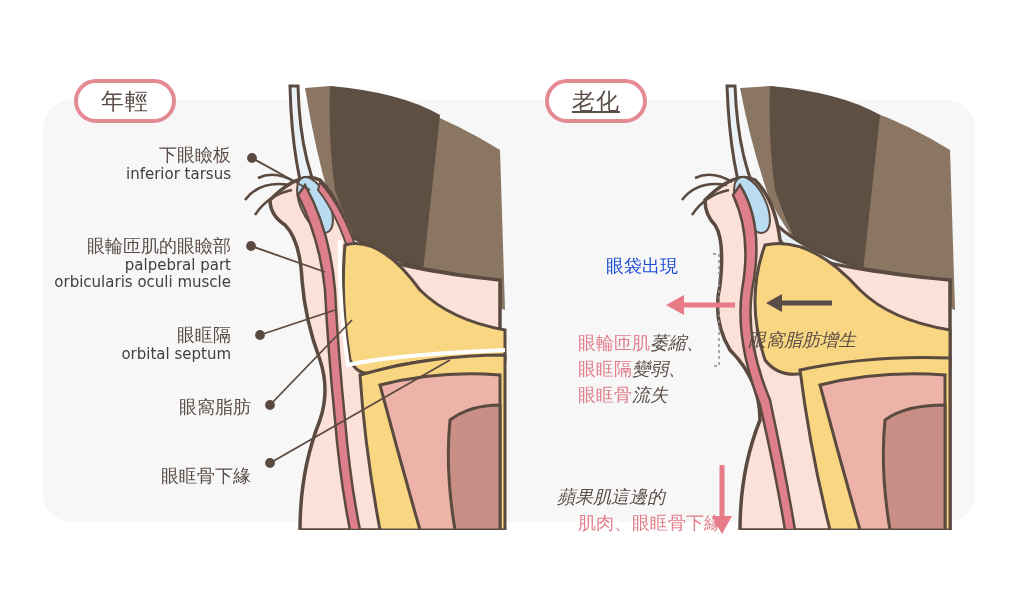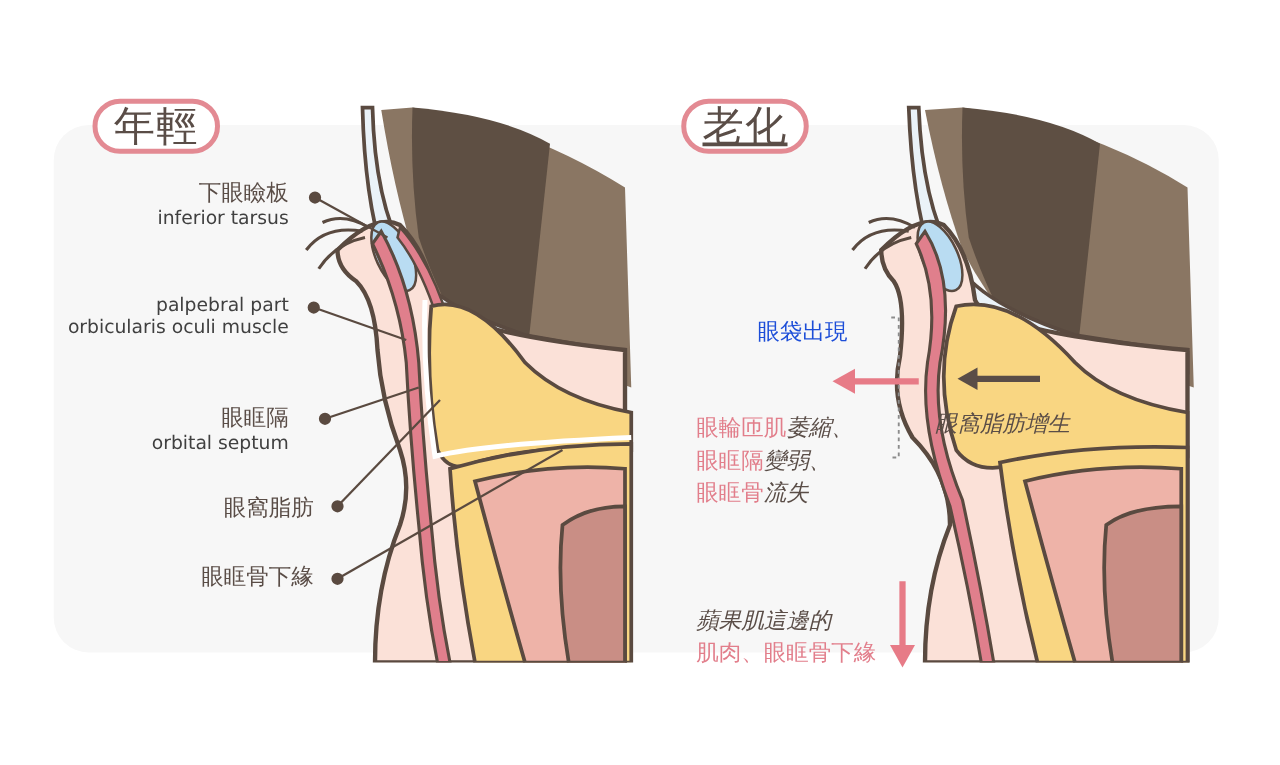--- a/index.html
+++ b/index.html
@@ -1,23 +1,23 @@
 <!DOCTYPE html>
 <html><head>
 <meta charset="utf-8">
 <style>
   html,body{margin:0;padding:0;background:#ffffff;}
   body{width:1024px;height:612px;position:relative;overflow:hidden;font-family:"DejaVu Sans","Liberation Sans",sans-serif;color:#5a4d47;}
   .panel{position:absolute;left:43px;top:100px;width:932px;height:422px;background:#f7f7f7;border-radius:28px;}
-  .pill{position:absolute;height:44px;border:4px solid #e38a93;border-radius:26px;background:#fff;box-sizing:border-box;display:flex;align-items:center;justify-content:center;font-size:33px;color:#5a4d47;letter-spacing:1px;}
+  .pill{position:absolute;height:44px;border:4px solid #e38a93;border-radius:26px;background:#fff;box-sizing:border-box;display:flex;align-items:center;justify-content:center;font-size:23px;color:#5a4d47;letter-spacing:1px;}
   .art{position:absolute;left:0;top:0;}
   .lbl{position:absolute;text-align:right;color:#5a4d47;line-height:1.15;}
   .zh{font-size:18px;}
   .en{font-size:15px;color:#404040;}
-  .pink{color:#e27e8b;}
+  .pink{color:#e27e8b;margin-left:21px;}
   .grey{color:#1d4ed8;}
   .dark{color:#5a4d47;font-style:italic;}
   .txt-left{text-align:left;}
 </style>
 </head>
 <body>
 
 <div class="panel"></div>
 
 <svg class="art" width="1024" height="612" viewBox="0 0 1024 612">
@@ -109,31 +109,32 @@
 </div>
 <div class="pill" style="left:545px;top:79px;width:102px;text-decoration:underline;">
   <span>老化</span>
 </div>
 
 <div class="lbl" style="right:793px;top:145px;">
   <div class="zh">下眼瞼板</div>
   <div class="en">inferior tarsus</div>
 </div>
 <div class="lbl" style="right:793px;top:236px;">
+  <div class="zh">眼輪匝肌的眼瞼部</div>
   <div class="en">palpebral part</div>
   <div class="en">orbicularis oculi muscle</div>
 </div>
 <div class="lbl" style="right:793px;top:325px;">
   <div class="zh">眼眶隔</div>
   <div class="en">orbital septum</div>
 </div>
 <div class="lbl" style="right:773px;top:397px;">
   <div class="zh">眼窩脂肪</div>
 </div>
-<div class="lbl" style="right:773px;top:452px;">
+<div class="lbl" style="right:773px;top:467px;font-family:Liberation Mono, monospace;">
   <div class="zh">眼眶骨下緣</div>
 </div>
 
 <div class="lbl zh grey" style="left:606px;top:256px;">眼袋出現</div>
 <div class="lbl zh dark" style="left:748px;top:330px;">眼窩脂肪增生</div>
 
 <div class="lbl zh txt-left" style="left:557px;top:330px;line-height:1.45;">
   <div><span class="pink">眼輪匝肌</span><span class="dark">萎縮、</span></div>
   <div><span class="pink">眼眶隔</span><span class="dark">變弱、</span></div>
   <div><span class="pink">眼眶骨</span><span class="dark">流失</span></div>

